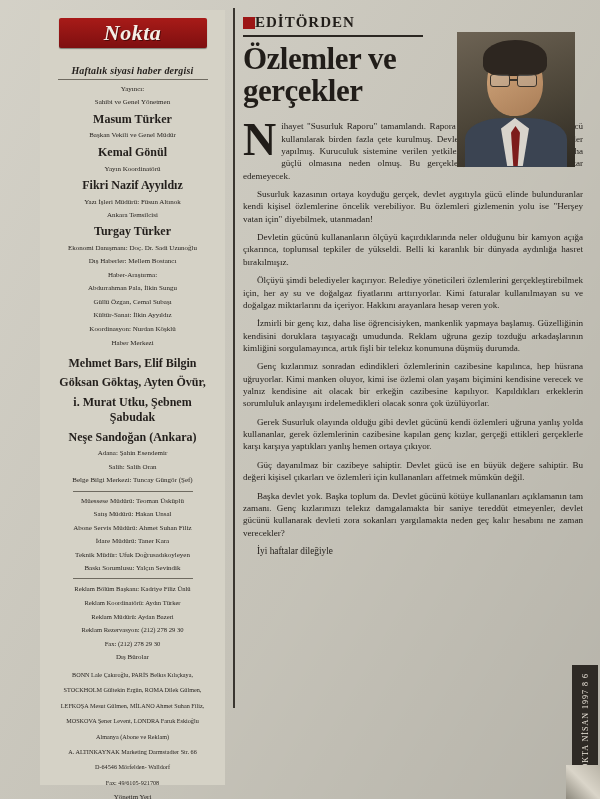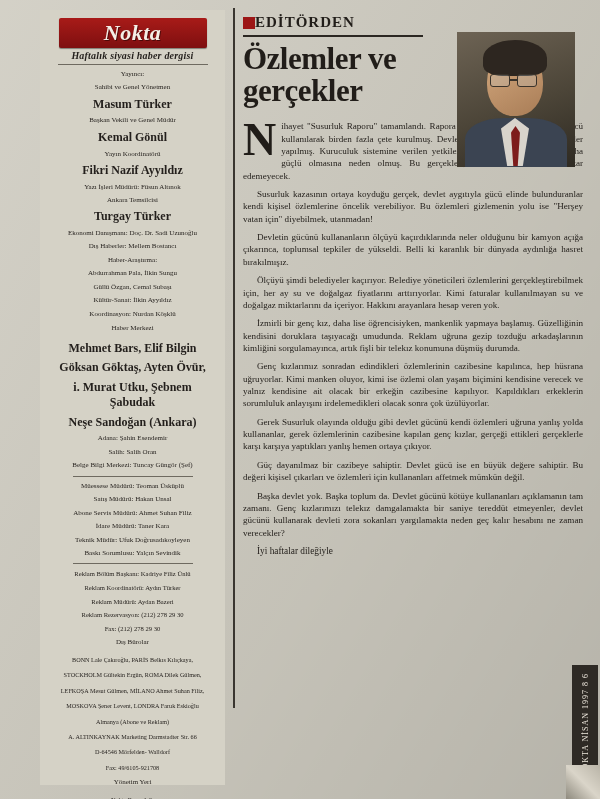--- a/index.html
+++ b/index.html
@@ -21,21 +21,21 @@
   .left-col {
     position: absolute;
     left: 40px; top: 10px;
     width: 185px; height: 775px;
     background: #d5d2c6;
     padding: 4px 6px 6px 6px;
     color: #231f1c;
   }
   .logo-box {
     width: 148px; height: 30px;
-    margin: 4px auto 2px auto;
+    margin: 4px auto 17px auto;
     background: #8c1414;
     background-image: linear-gradient(180deg,#a81b18 0%, #7e0f10 100%);
     border-radius: 2px;
     display: flex; align-items: center; justify-content: center;
     box-shadow: 0 1px 1px rgba(0,0,0,0.4);
   }
   .logo-text {
     color: #f4efe6;
     font-family: "Liberation Serif", serif;
     font-weight: bold;

